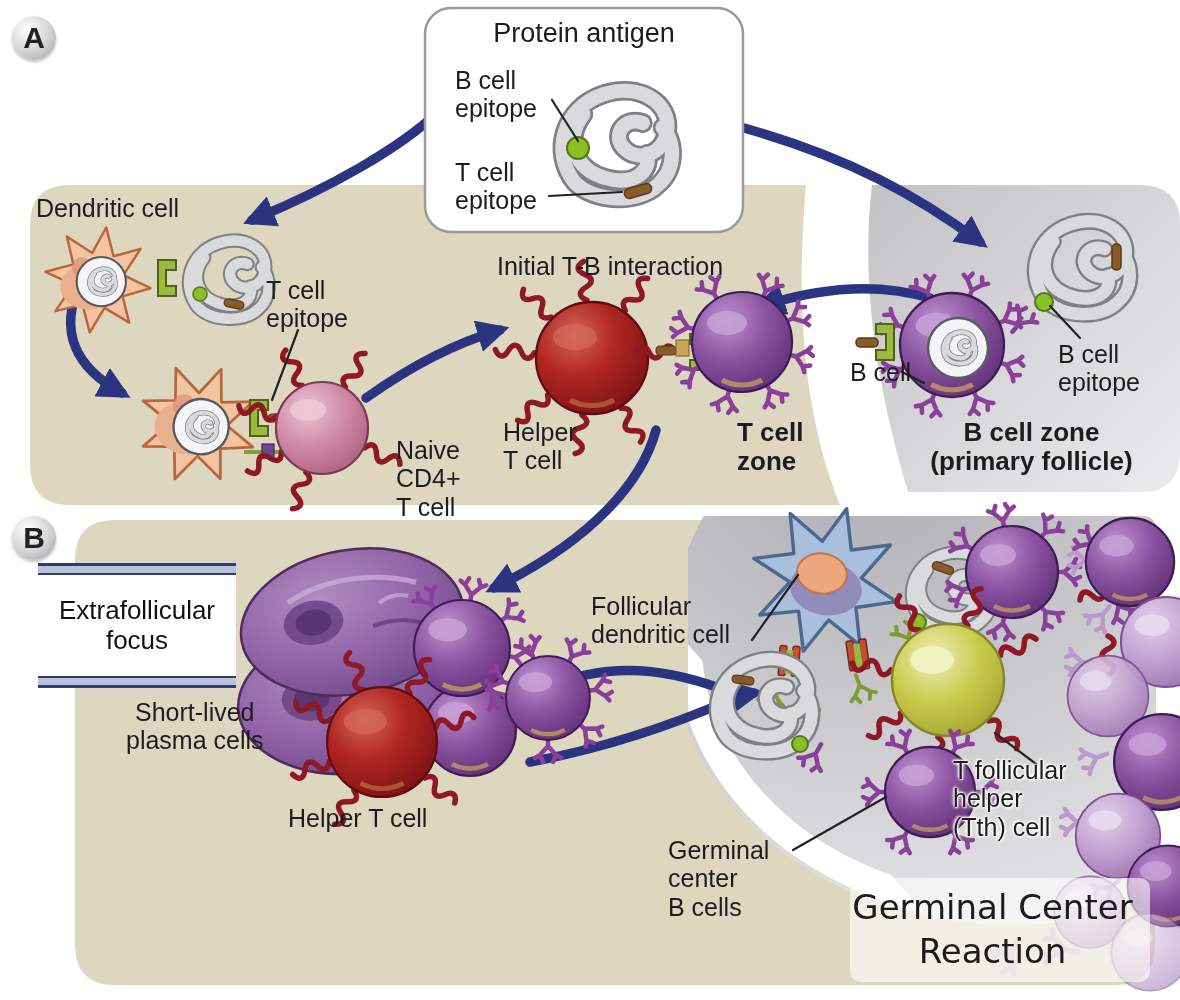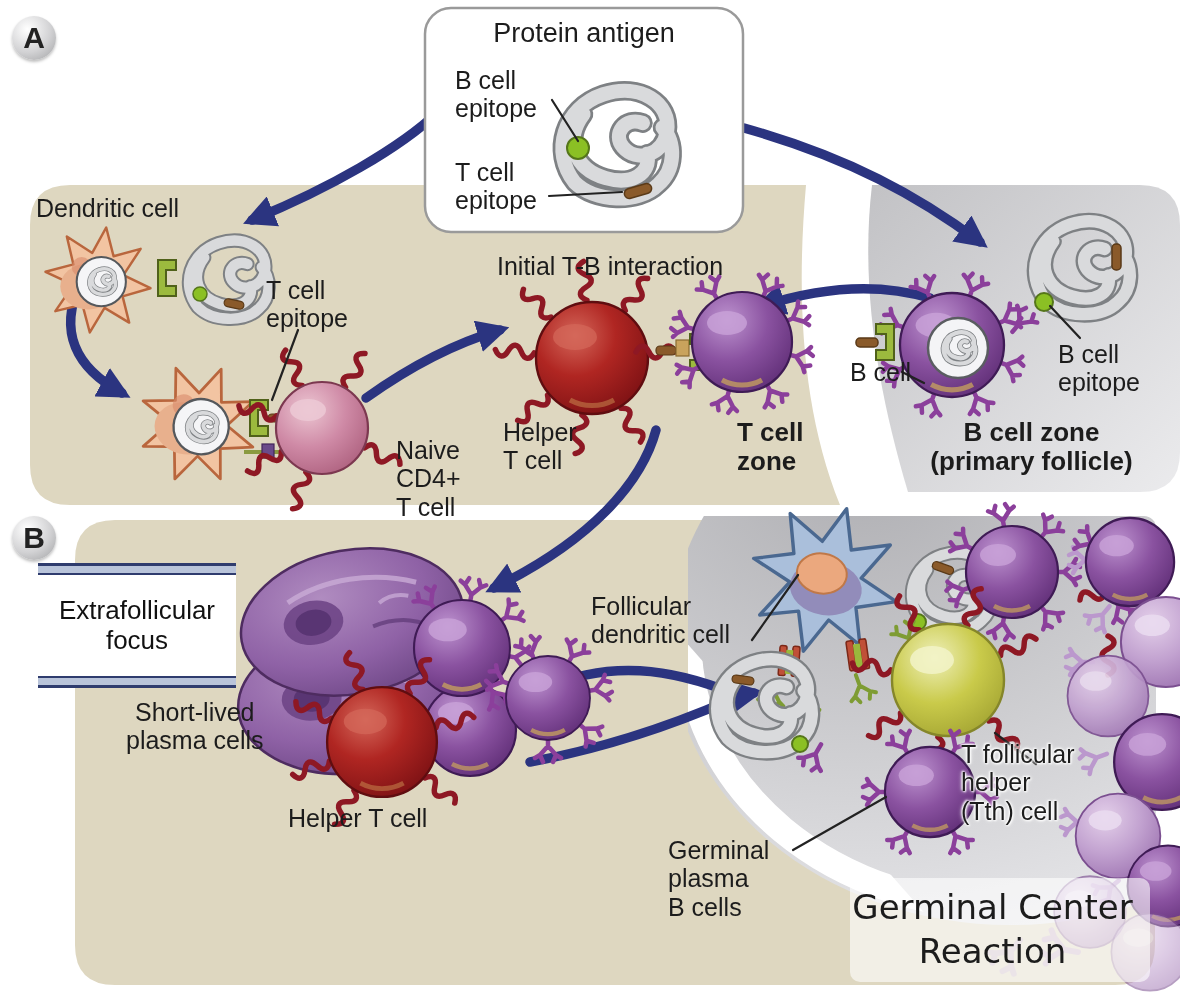--- a/index.html
+++ b/index.html
@@ -416,22 +416,22 @@
 
 <div class="extraBox">
   <div class="inner">Extrafollicular
 focus</div>
 </div>
 <div class="lbl" style="left:126px;top:698px;text-align:center;">Short-lived
 plasma cells</div>
 <div class="lbl" style="left:288px;top:804px;">Helper T cell</div>
 <div class="lbl" style="left:543px;top:592px;margin-left:48px;">Follicular
 dendritic cell</div>
-<div class="lbl halo" style="left:953px;top:740px;margin-left:8px;">T follicular
+<div class="lbl halo" style="left:953px;top:756px;">T follicular
 helper
 (Tth) cell</div>
 <div class="lbl" style="left:668px;top:836px;">Germinal
-plasma
+center
 B cells</div>
 <div class="caption">Germinal  Center
 Reaction</div>
 
 </div>
 
 </body></html>

